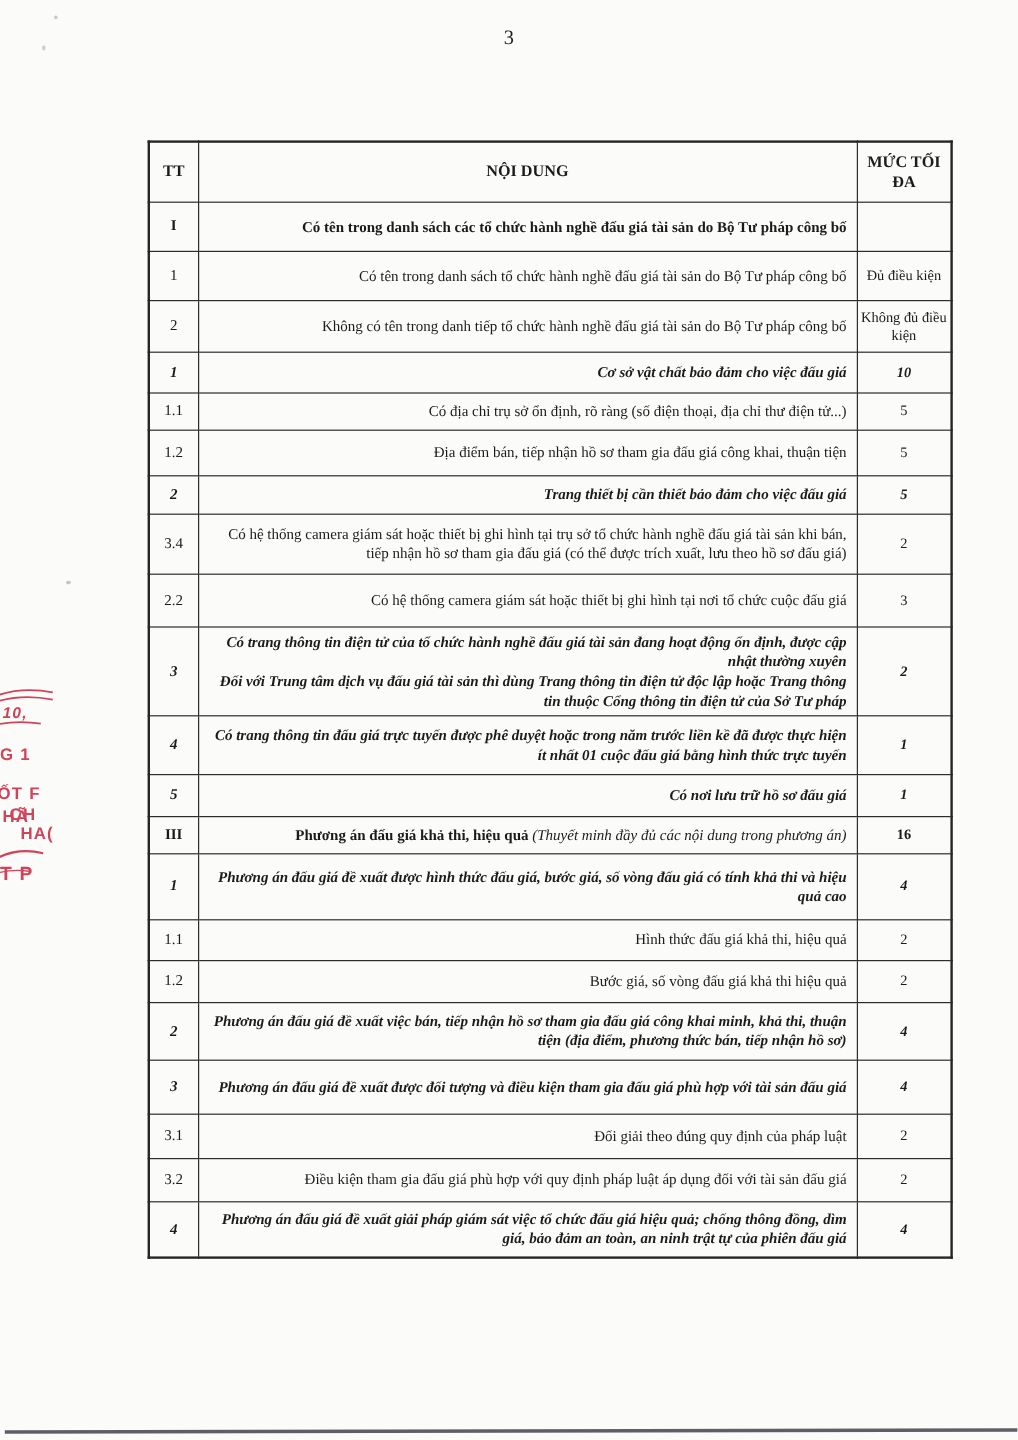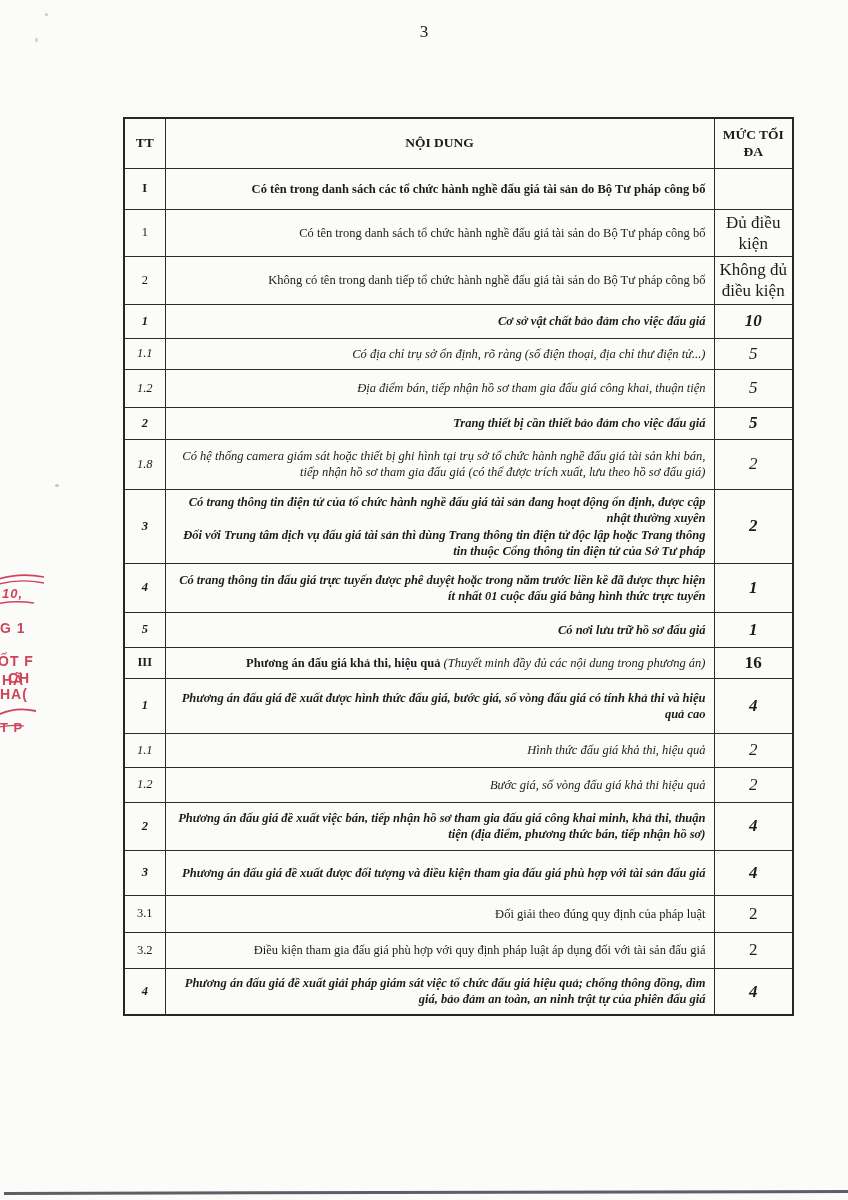--- a/index.html
+++ b/index.html
@@ -27,42 +27,42 @@
     font-family:"Liberation Sans", sans-serif;
     font-weight:bold; overflow:visible;
   }
   .stamp svg { position:absolute; left:0; top:0; overflow:visible; }
   .stamp .frag { position:absolute; white-space:nowrap; letter-spacing:1px; }
   .frag.f0 { left:2px;  top:16px;  font-size:13px; font-style:italic; }
   .frag.f1 { left:0px;  top:50px;  font-size:14px; }
   .frag.f2 { left:2px;  top:67px;  font-size:14px;margin-top:35px; }
   .frag.f3 { left:-2px; top:83px;  font-size:14px; }
   .frag.f4 { left:8px;  top:100px; font-size:14px; }
-  .frag.f5 { left:0px;  top:116px; font-size:14px; }
-  .frag.f6 { left:0px;  top:150px; font-size:13px; }
+  .frag.f5 { left:17px;  top:116px; font-size:14px; }
+  .frag.f6 { left:0px;  top:150px; font-size:16px; }
 
   table {
     position:absolute; left:123px; top:117px; width:669px;
     border-collapse:collapse; table-layout:fixed;
     background:transparent;
   }
   col.c-tt  { width:41px; }
   col.c-nd  { width:549px; }
   col.c-max { width:79px; }
   th, td { border:1px solid #2c2c2c; }
   table { border:2px solid #262626; }
   thead th {
     font-weight:bold; font-size:13.5px; text-align:center;
     vertical-align:middle; height:50px; line-height:1.3; padding:2px;
   }
   td.tt  { text-align:center; vertical-align:middle; font-size:12.5px; padding:2px; }
   td.content { padding:4px 8px 4px 10px; font-size:12.5px; vertical-align:middle; line-height:1.28; text-align:right; }
-  td.max { text-align:center; vertical-align:middle; font-size:17px; line-height:1.25; padding:2px 3px; }
+  td.max { text-align:center; vertical-align:middle; font-size:12px; line-height:1.25; padding:2px 3px; }
   tr.st-bold td { font-weight:bold; }
-  tr.st-italic td { font-style:italic; }
+  tr.st-italic td { }
   tr.st-bi td { font-weight:bold; font-style:italic; }
   .note { font-weight:normal; font-style:italic; }
   td.content .line + .line { margin-top:1px; }
 
   .bottom-bar {
     position:absolute; left:4px; top:1191px; width:844px; height:3px;
     background:#4c4c55; transform:rotate(-0.12deg); opacity:.9;
   }
 </style>
 </head>
@@ -150,25 +150,32 @@
           <td class="max">5</td>
         </tr>
         <tr class="st-bi" style="height: 32px;">
           <td class="tt">2</td>
           <td class="content">
             <div class="line">Trang thiết bị cần thiết bảo đảm cho việc đấu giá</div>
           </td>
           <td class="max">5</td>
         </tr>
         <tr class="st-italic" style="height: 50px;">
-          <td class="tt">1.8</td>
+          <td class="tt">3.4</td>
           <td class="content">
             <div class="line">Có hệ thống camera giám sát hoặc thiết bị ghi hình tại trụ sở tổ chức hành  nghề đấu giá tài sản khi bán, tiếp nhận hồ sơ tham gia đấu giá (có thể được trích xuất, lưu theo hồ sơ đấu giá)</div>
           </td>
           <td class="max">2</td>
+        </tr>
+        <tr class="st-italic" style="height: 44px;">
+          <td class="tt">2.2</td>
+          <td class="content">
+            <div class="line">Có hệ thống camera giám sát hoặc thiết bị ghi hình tại nơi tổ chức cuộc đấu giá</div>
+          </td>
+          <td class="max">3</td>
         </tr>
         <tr class="st-bi" style="height: 66px;">
           <td class="tt">3</td>
           <td class="content">
             <div class="line">Có trang thông tin điện tử của tổ chức hành nghề đấu giá tài sản đang hoạt động ổn định, được cập nhật thường xuyên</div>
             <div class="line">Đối với Trung tâm dịch vụ đấu giá tài sản thì dùng Trang thông tin điện tử độc lập hoặc Trang thông tin thuộc Cổng thông tin điện tử của Sở Tư pháp</div>
           </td>
           <td class="max">2</td>
         </tr>
         <tr class="st-bi" style="height: 49px;">

